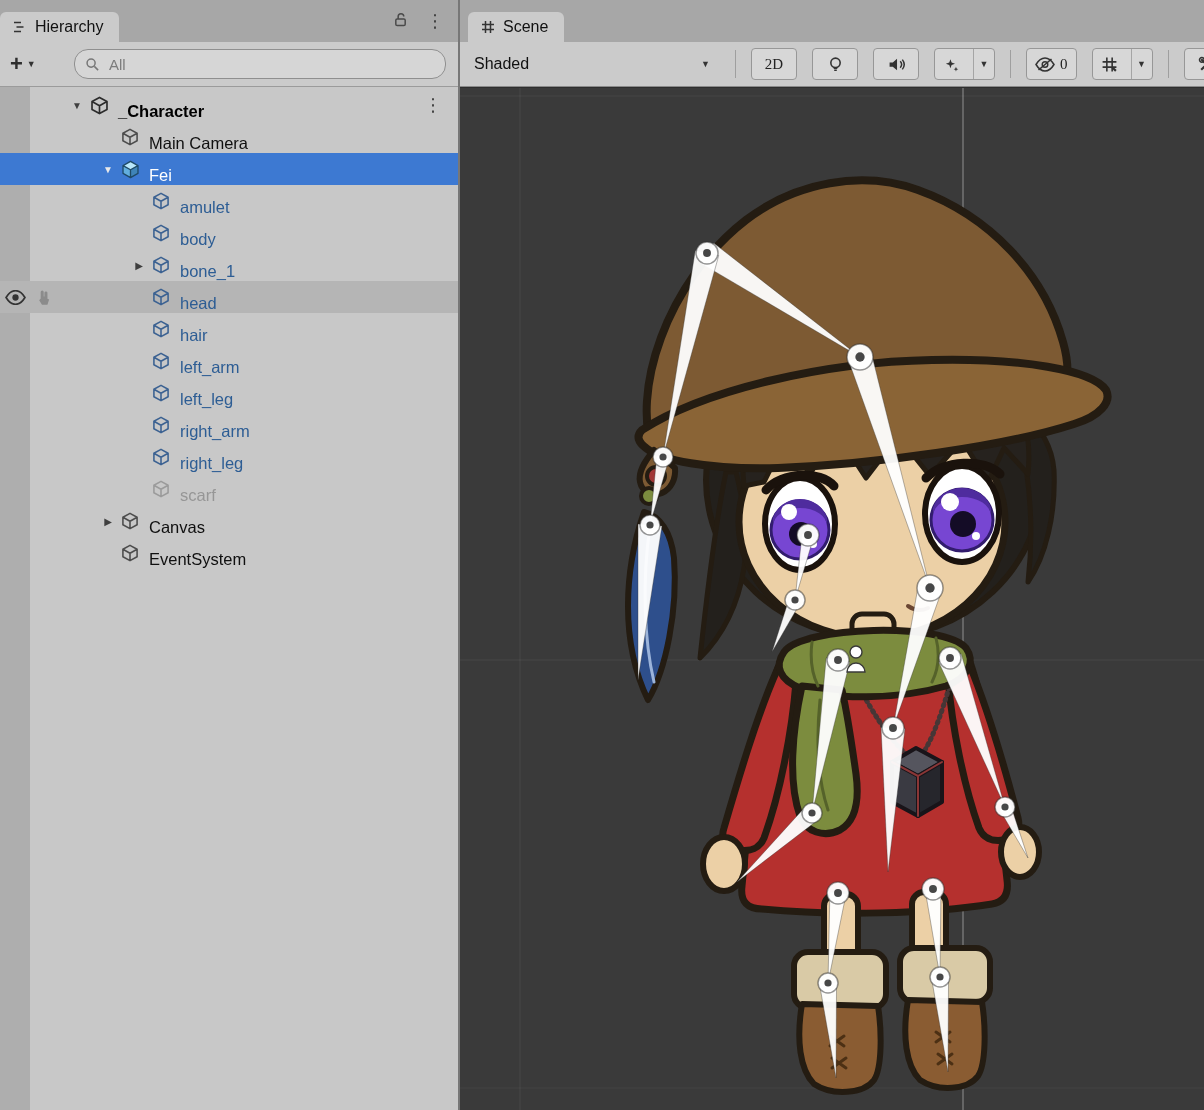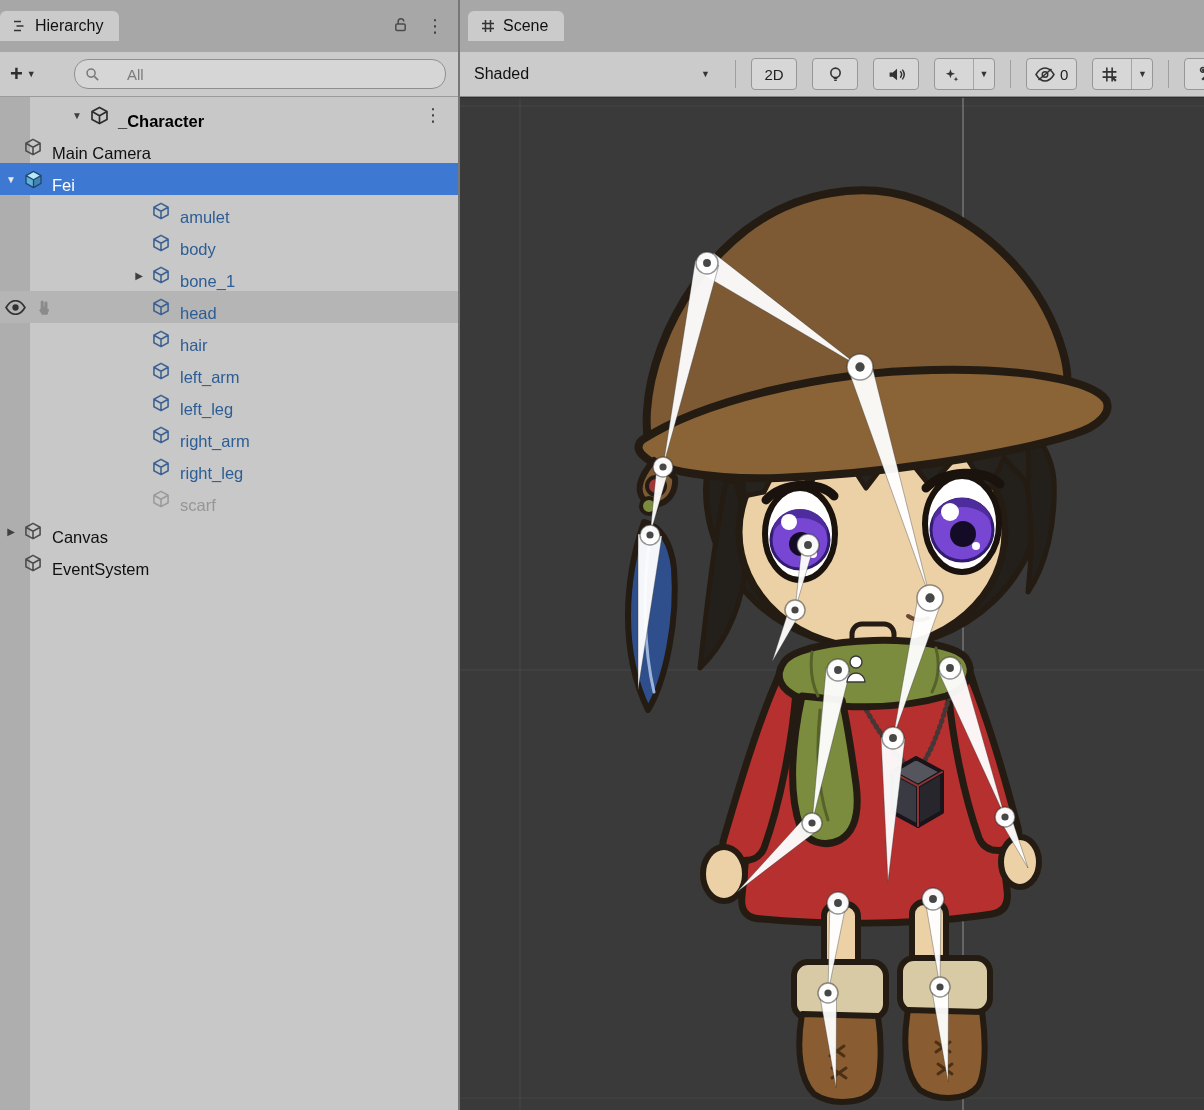--- a/index.html
+++ b/index.html
@@ -2,42 +2,42 @@
 <html><head>
 <meta charset="utf-8">
 <style>
   html,body{margin:0;padding:0;width:1204px;height:1110px;overflow:hidden;
     font-family:"Liberation Sans",sans-serif;-webkit-font-smoothing:antialiased;}
   .app{display:flex;width:1204px;height:1110px;}
 
   
   .hierarchy-panel{width:458px;flex:none;background:#c8c8c8;border-right:2px solid #777;
     display:flex;flex-direction:column;}
-  .tabbar{height:52px;background:#a7a7a7;display:flex;align-items:center;position:relative;flex:none;}
+  .tabbar{height:42px;background:#a7a7a7;display:flex;align-items:flex-end;position:relative;flex:none;}
   .tab{display:flex;align-items:center;gap:7px;padding:0 16px 0 12px;height:30px;
     background:#cbcbcb;border-radius:6px 6px 0 0;font-size:16px;color:#111;}
   .tab .ticon{display:flex;}
   .tabbar-actions{margin-left:auto;display:flex;align-items:center;gap:18px;padding:0 14px;height:100%;}
   .kebab{font-size:18px;color:#3c3c3c;line-height:1;}
   .h-toolbar{height:44px;background:#cbcbcb;border-bottom:1px solid #9b9b9b;
     display:flex;align-items:center;padding:0 10px;flex:none;}
   .plus-group{display:flex;align-items:center;gap:4px;width:64px;color:#2e2e2e;}
   .plus-glyph{font-size:22px;font-weight:bold;line-height:1;}
   .dd-arrow{font-size:9px;color:#333;line-height:1;}
   .search-field{flex:1;height:28px;background:#d6d6d6;border:1px solid #8f8f8f;border-radius:14px;
-    display:flex;align-items:center;padding:0 10px;gap:25px;margin-right:2px;}
+    display:flex;align-items:center;padding:0 10px;gap:7px;margin-right:2px;}
   .search-field input{flex:1;border:none;outline:none;background:transparent;font-size:15px;color:#333;
     font-family:"Liberation Sans",sans-serif;}
   .search-field input::placeholder{color:#7c7c7c;opacity:1;}
 
   .tree{flex:1;position:relative;background:#c8c8c8;padding-top:2px;}
   .tree::before{content:"";position:absolute;left:0;top:0;bottom:0;width:30px;background:#aeaeae;}
   .row{position:relative;height:32px;display:flex;align-items:center;font-size:16.5px;color:#101010;z-index:1;}
   .row.d0{padding-left:66px;}
-  .row.d1{}
+  .row.d1{padding-left:97px;}
   .row.d2{padding-left:128px;}
   .arrow{width:22px;flex:none;text-align:center;font-size:10px;color:#3f3f3f;}
   .gicon{width:22px;height:22px;flex:none;margin-right:8px;display:flex;align-items:center;
     justify-content:center;color:#4d4d4d;}
   .row .label{white-space:nowrap;margin-top:12px;}
   .row.bold .label{font-weight:bold;color:#000;}
   .row.prefab .label{color:#2d5d94;}
   .row.prefab .gicon{color:#3c6292;}
   .row.disabled .label{color:#969696;}
   .row.disabled .gicon{color:#9b9b9b;}
@@ -51,21 +51,21 @@
 
   
   .scene-panel{flex:1;min-width:0;display:flex;flex-direction:column;background:#5eead4;}
   .s-toolbar{height:44px;background:#cbcbcb;border-bottom:1px solid #8a8a8a;
     display:flex;align-items:center;padding:0 8px;gap:15px;flex:none;overflow:hidden;}
   .shaded-dd{width:236px;flex:none;display:flex;align-items:center;justify-content:space-between;
     padding:0 10px 0 6px;font-size:16px;color:#111;height:34px;}
   .sep{width:1px;height:28px;background:#9f9f9f;flex:none;}
   .tbtn{height:32px;min-width:46px;background:#d7d7d7;border:1px solid #979797;border-radius:4px;
     display:flex;align-items:center;justify-content:center;gap:5px;font-size:15px;color:#222;
-    padding:0 8px;box-sizing:border-box;flex:none;font-family:Liberation Sans, sans-serif;}
+    padding:0 8px;box-sizing:border-box;flex:none;font-family:Liberation Serif, serif;}
   .tbtn.combo{padding:0;}
   .combo-main{display:flex;align-items:center;justify-content:center;padding:0 8px;height:100%;}
   .combo-arrow{display:flex;align-items:center;justify-content:center;width:20px;height:100%;
     border-left:1px solid #a5a5a5;font-size:9px;color:#333;}
   .count-label{font-size:15px;color:#222;}
   .tbtn.edge-clip{margin-left:auto;margin-right:-8px;width:34px;}
 
   .scene-view{position:relative;flex:1;background:#3a3a3a;overflow:hidden;border-top:1px solid #2e2e2e;}
   .scene-view svg.stage{position:absolute;left:0;top:0;}
 </style>

